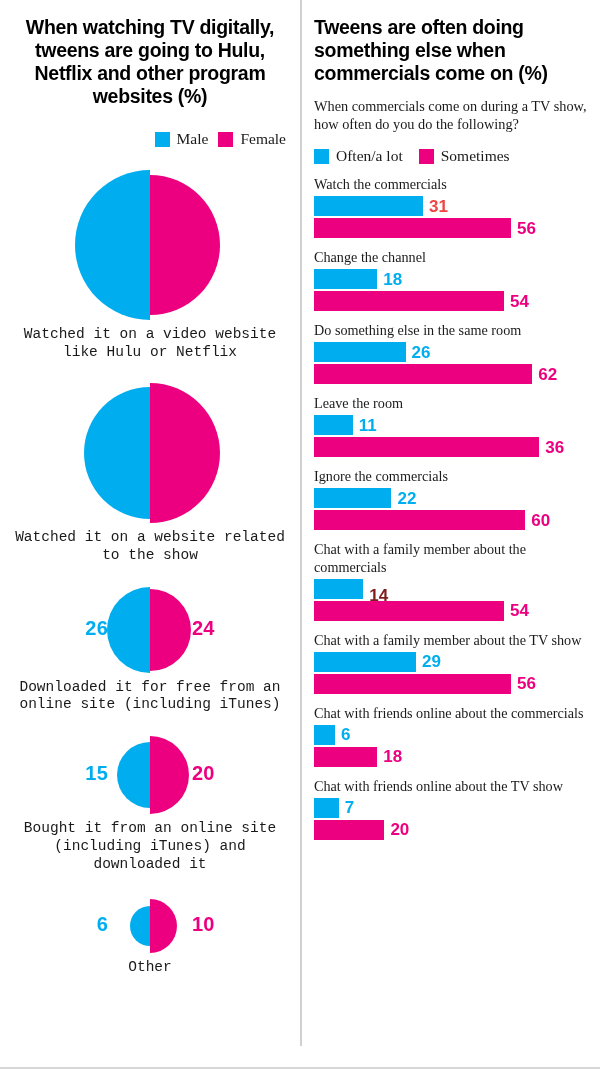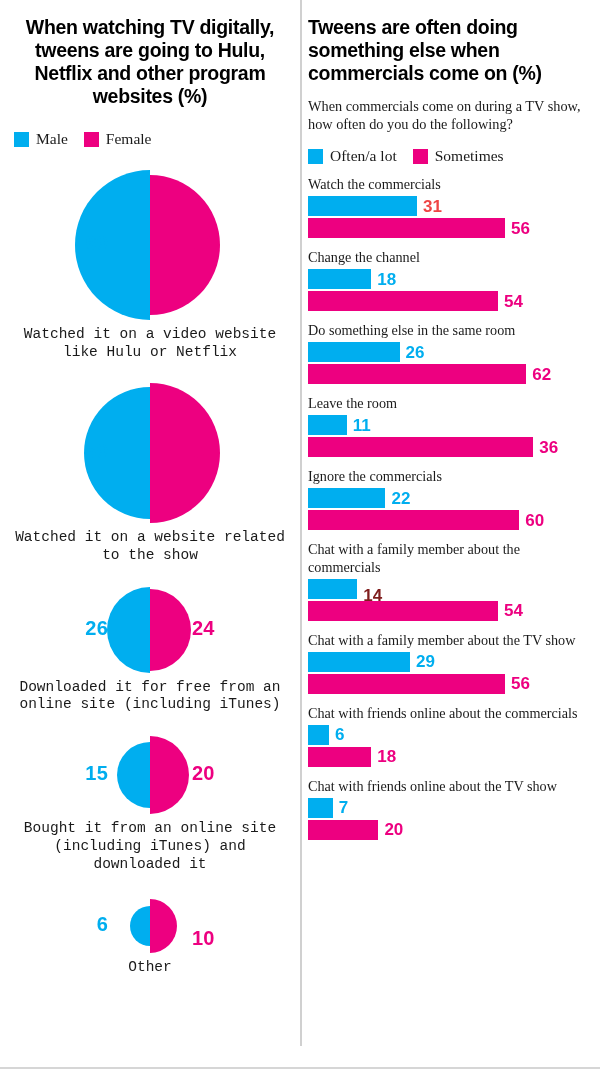--- a/index.html
+++ b/index.html
@@ -45,23 +45,23 @@
     font-weight: bold;
     font-size: 19.5px;
     line-height: 1.18;
     letter-spacing: -0.3px;
     color: #000;
     text-align: center;
     margin: 6px 2px 0 2px;
   }
   .legend {
     display: flex;
-    justify-content: flex-start;
+    justify-content: flex-end;
     align-items: center;
-    gap: 16px;
+    gap: 10px;
     margin-top: 22px;
   }
   .legend-item {
     display: flex;
     align-items: center;
     gap: 7px;
   }
   .swatch {
     width: 15px;
     height: 15px;
@@ -102,21 +102,21 @@
     line-height: 1.22;
     text-align: center;
     color: #1a1a1a;
     margin-top: 6px;
   }
 
   
   .right-panel {
     width: 300px;
     box-sizing: border-box;
-    padding: 10px 12px 0 8px;
+    padding: 10px 12px 0 14px;
     position: relative;
   }
   .headline-right {
     font-family: "Liberation Sans", sans-serif;
     font-weight: bold;
     font-size: 19.5px;
     line-height: 1.18;
     letter-spacing: -0.3px;
     color: #000;
     text-align: left;
@@ -232,21 +232,21 @@
           </div>
           <div class="pie-caption">Bought it from an online site (including iTunes) and downloaded it</div>
         </div>
         <div class="pie-block" style="margin-top: 26px;">
           <div class="pie-wrap" style="height: 54px;">
             <svg width="272" height="54" class="pie-svg-holder">
               <path d="M 136 7 A 20 20 0 0 0 136 47 Z" fill="#00AEEF"></path>
               <path d="M 136 0 A 27 27 0 0 1 136 54 Z" fill="#ED0080"></path>
             </svg>
             <div class="pie-num left" style="color: rgb(0, 174, 239); top: 14px;">6</div>
-            <div class="pie-num right" style="color: rgb(237, 0, 128); top: 28px; text-align: center;">10</div>
+            <div class="pie-num right" style="color: rgb(237, 0, 128); top: 14px; text-align: center;">10</div>
           </div>
           <div class="pie-caption">Other</div>
         </div>
       </div>
   </div>
 
   <div class="right-panel">
 
     <div class="headline-right">Tweens are often doing something else when commercials come on (%)</div>
 

